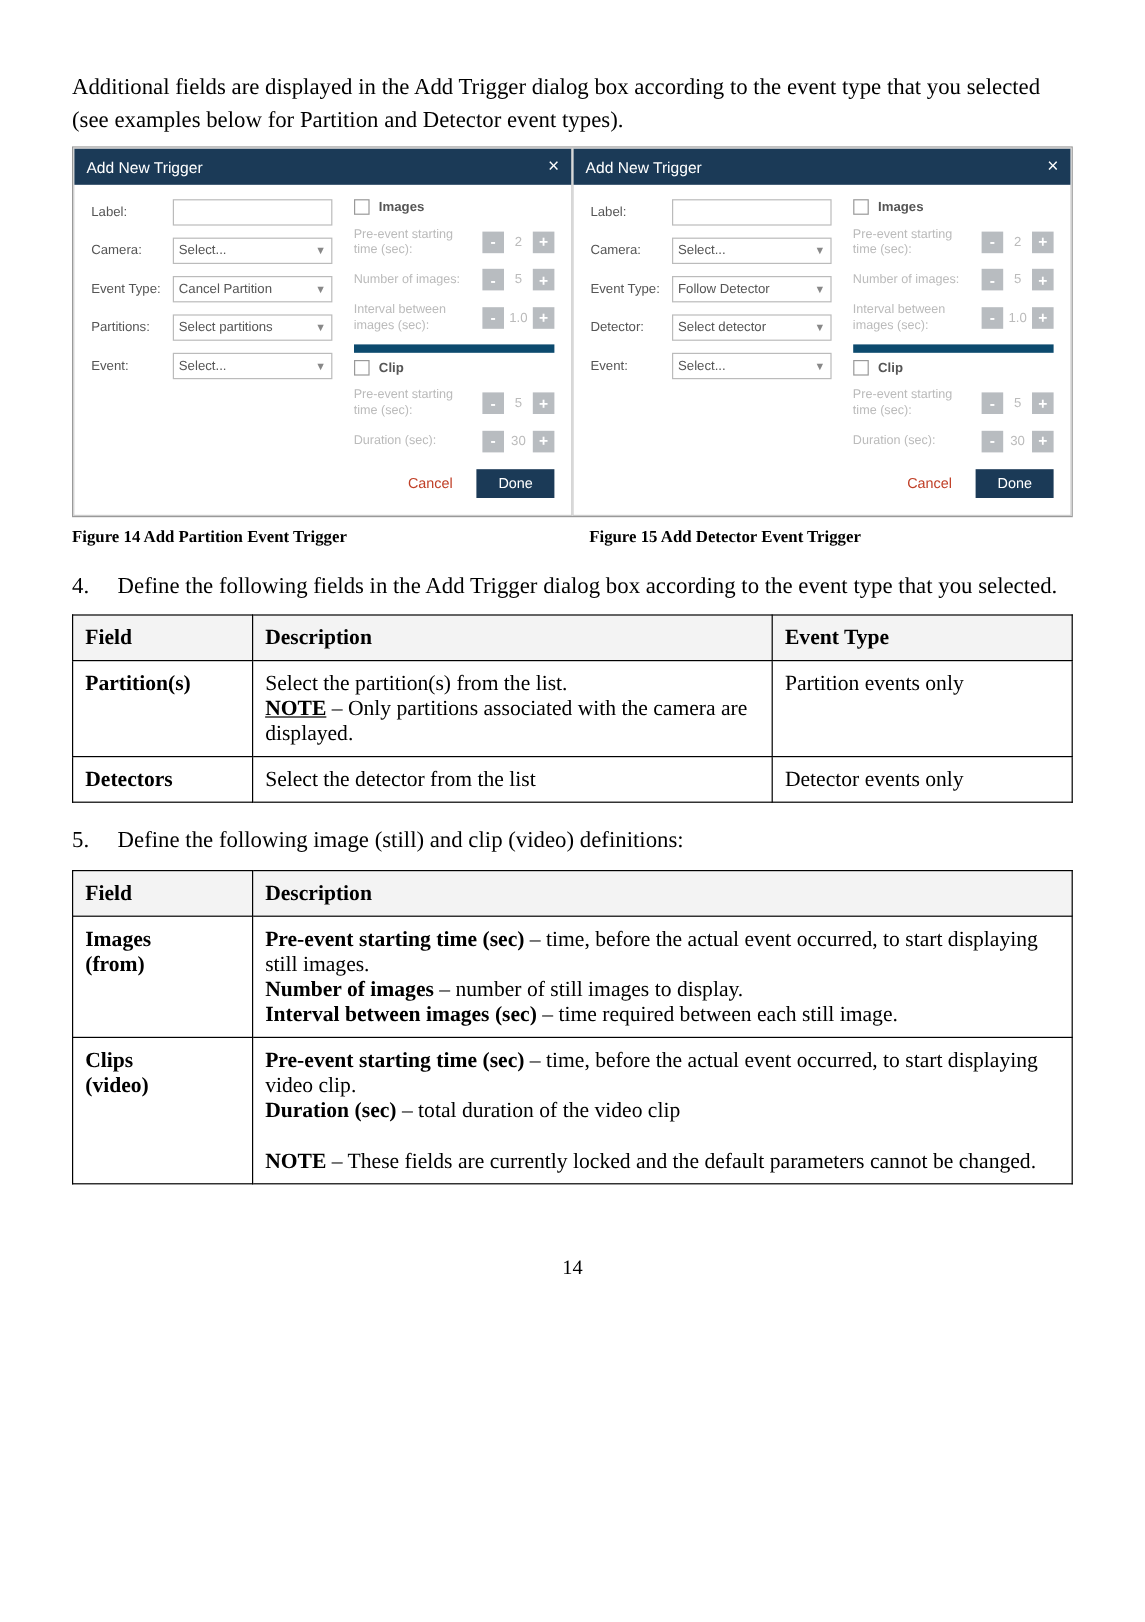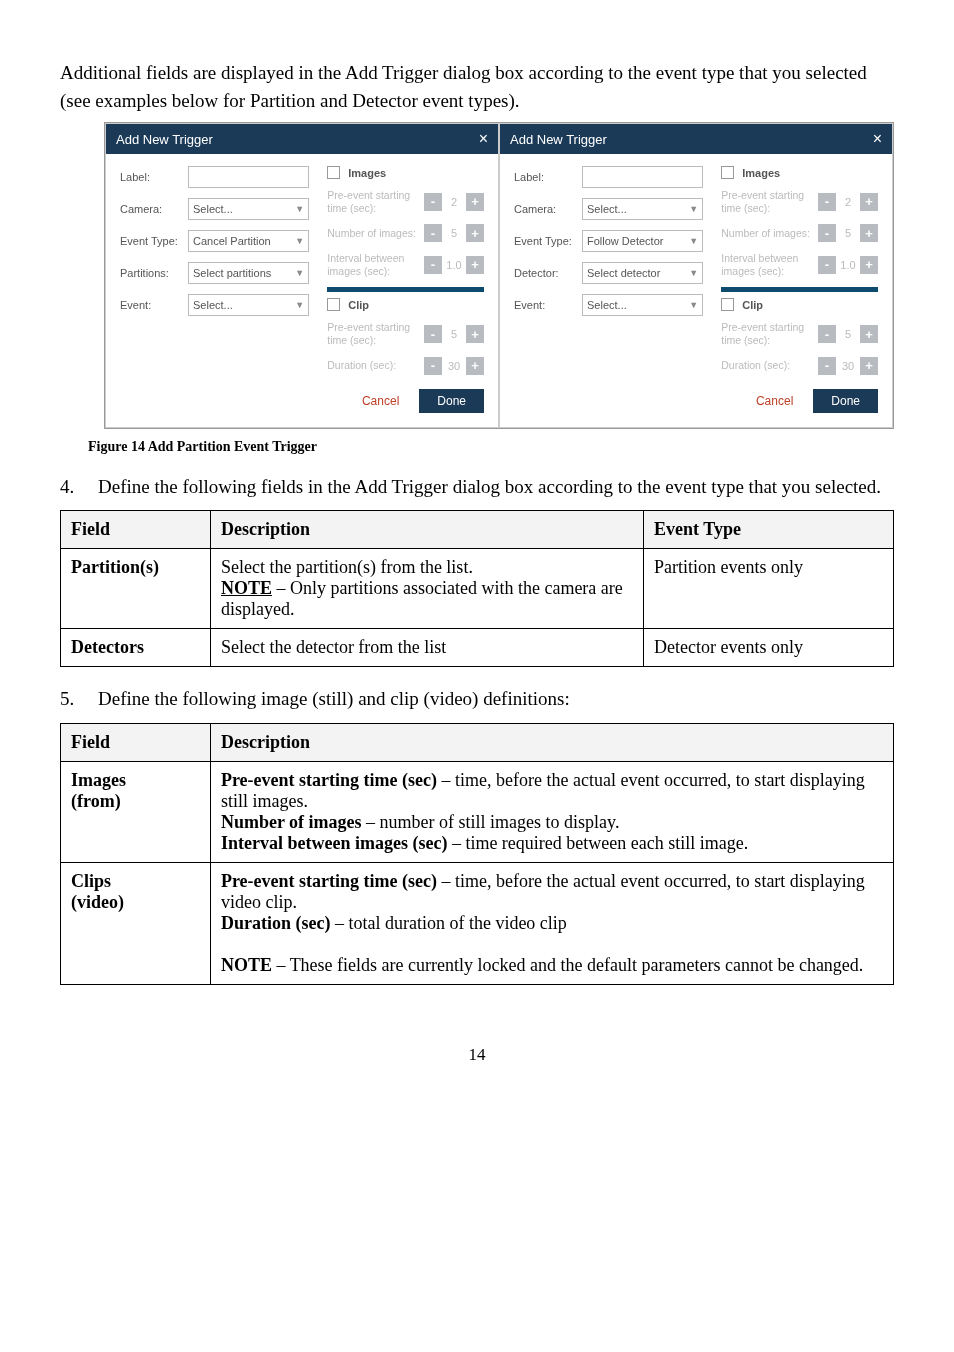--- a/index.html
+++ b/index.html
@@ -4,41 +4,41 @@
 <style>
   body {
     margin: 0;
     padding: 40px 60px;
     font-family: Georgia, 'Times New Roman', serif;
     font-size: 16px;
     color: #000;
     background: #fff;
   }
   .intro { font-size: 19px; line-height: 1.45; margin-bottom: 8px; }
-  .dialogs-row { display: flex; gap: 0; border: 1px solid #999; margin-top: 4px; margin-left: 44px; }
+  .dialogs-row { display: flex; gap: 0; border: 1px solid #999; margin-top: 4px; }
   .dialog { flex: 1 1 50%; border: 1px solid #ccc; font-family: Arial, sans-serif; font-size: 11px; color: #555; }
   .dialog-header {
     background: #1b3a57; color: #fff; font-size: 13px; padding: 6px 10px;
     display: flex; justify-content: space-between; align-items: center;
   }
   .close-x { font-size: 16px; cursor: default; }
   .dialog-body { display: flex; padding: 12px 14px 4px 14px; gap: 18px; }
   .col-left, .col-right { display: flex; flex-direction: column; gap: 10px; }
   .col-left { flex: 0 0 52%; }
   .col-right { flex: 1; }
   .frow { display: flex; align-items: center; gap: 8px; }
   .flabel { width: 60px; font-size: 11px; }
   .selbox {
     flex: 1; border: 1px solid #bbb; height: 18px; padding: 1px 4px; font-size: 11px;
     display: flex; justify-content: space-between; align-items: center; background: #fff;
   }
   .caret { font-size: 9px; color: #888; }
   .chk { width: 11px; height: 11px; border: 1px solid #999; display: inline-block; background: #fff; }
   .sec-title { font-weight: bold; font-size: 11px; }
-  .sec-block { border-top: 5px solid #0c4a6e; padding-top: 6px; }
+  .sec-block { border-top: 7px solid #0c4a6e; padding-top: 6px; }
   .num-row { display: flex; align-items: center; justify-content: space-between; gap: 6px; }
   .num-label { flex: 1; font-size: 10.5px; line-height: 1.2; }
   .num-ctrl { display: flex; align-items: center; }
   .sqbtn {
     width: 18px; height: 18px; background: #8a8f93; color: #fff; display: flex;
     align-items: center; justify-content: center; font-size: 13px; font-weight: bold;
   }
   .numval { width: 24px; text-align: center; font-size: 11px; color: #bbb; }
   .disabled .sqbtn { background: #b8bcc0; }
   .disabled .numval, .disabled .num-label { color: #bbb; }
@@ -262,20 +262,21 @@
     <div class="dialog-footer">
       <span class="cancel-link">Cancel</span>
       <span class="done-btn">Done</span>
     </div>
   </div>
 
 </div>
 
 <div class="fig-captions">
   <div>Figure 14 Add Partition Event Trigger</div>
+  <div>Figure 15 Add Detector Event Trigger</div>
 </div>
 
 <div class="step">
   <span class="step-num">4.</span>
   <span class="step-txt">Define the following fields in the Add Trigger dialog box according to the event type that you selected.</span>
 </div>
 
 <table class="grid">
   <tbody>
       <tr>

